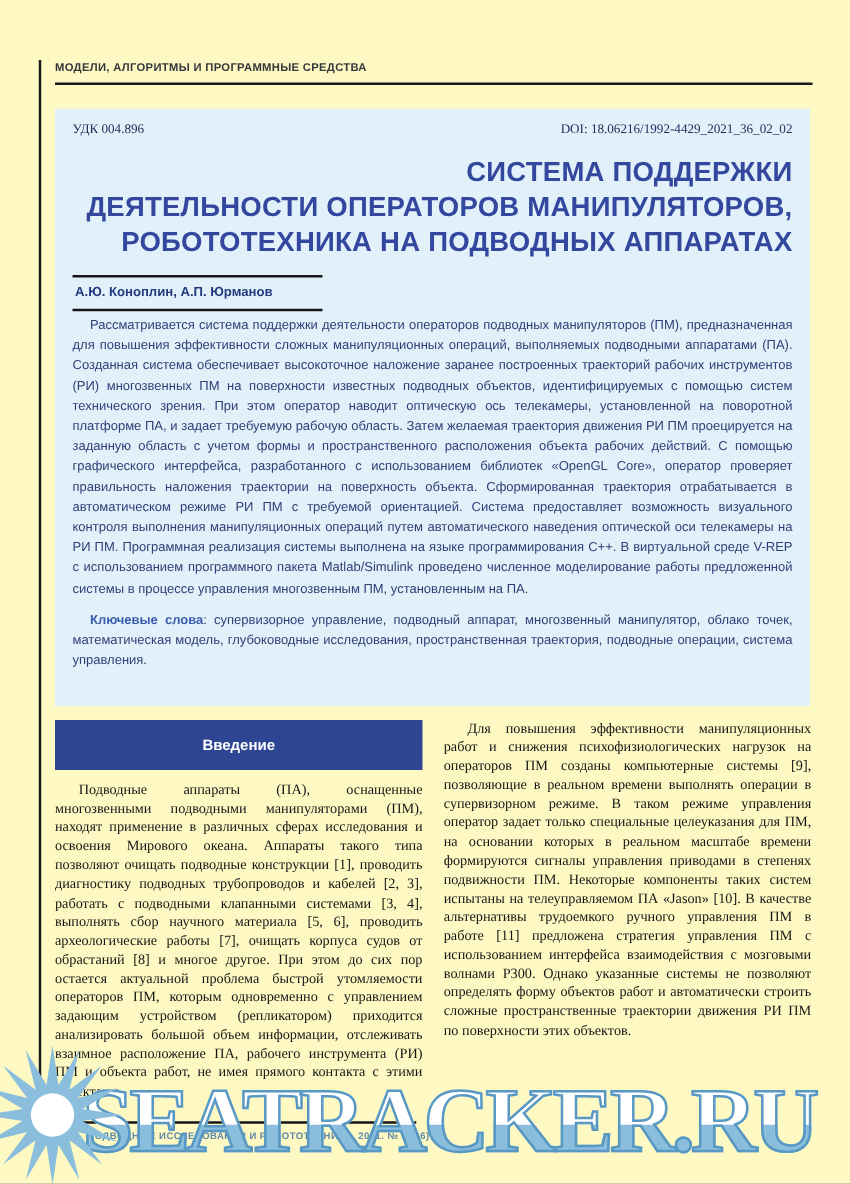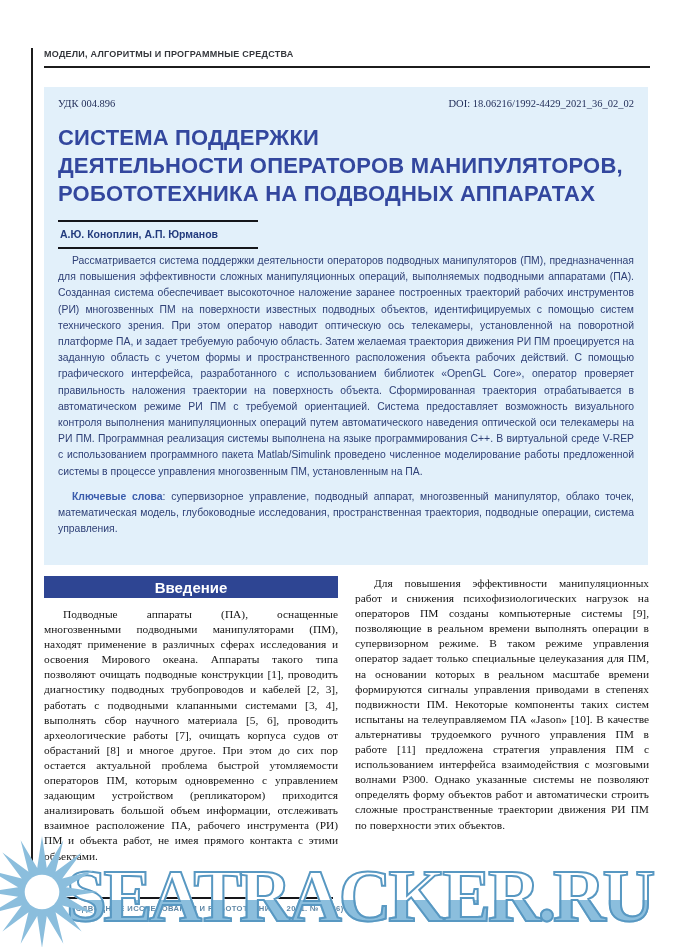--- a/index.html
+++ b/index.html
@@ -1,58 +1,58 @@
 <!DOCTYPE html>
 <html lang="ru"><head>
 <meta charset="utf-8">
 <style>
   * { margin:0; padding:0; box-sizing:border-box; }
   html,body { background:#888; }
   #page {
     position:relative; width:680px; height:947px; margin:0 auto;
-    background:#ffffff; overflow:hidden;
+    background:#fef9c3; overflow:hidden;
     font-family:"Liberation Sans", sans-serif;
   }
   .v-rule { position:absolute; left:31px; top:48px; width:2px; height:849px; background:#1c1c1c; }
   .header-label {
     position:absolute; left:44px; top:49px;
     font-size:9px; font-weight:bold; letter-spacing:0.25px; color:#35373c;
   }
   .header-underline { position:absolute; left:44px; top:66px; width:606px; height:2px; background:#1c1c1c; }
 
   .panel {
     position:absolute; left:44px; top:87px; width:604px; height:478px;
     background:#e2f0fa; padding:9px 14px 0 14px;
   }
   .meta-row {
     display:flex; justify-content:space-between;
     font-family:"Liberation Serif", serif; font-size:10.5px; color:#232f5a; margin-top:2px;
   }
-  .title-block { margin-top:15px; text-align:left; }
+  .title-block { margin-top:15px; text-align:right; }
   .title-line {
     color:#33479e; font-weight:bold; font-size:22px; line-height:28px; letter-spacing:0.2px;
   }
   .authors-block { margin-top:12px; width:200px; }
   .authors-rule { height:2px; background:#15161a; }
   .authors-names { font-size:10.5px; font-weight:bold; color:#233b7d; padding:6px 0 7px 2px; }
 
   .abstract {
     margin-top:4px; font-size:10.4px; line-height:16.2px; text-align:justify;
     color:#2f4077; text-indent:14px;
   }
   .keywords {
     margin-top:9px; font-size:10.4px; line-height:16.2px; text-align:justify;
     color:#2f4077; text-indent:14px;
   }
   .kw-label { font-weight:bold; color:#3a5cac;margin-top:47px; }
 
   .columns { position:absolute; left:44px; top:576px; width:604px; display:flex; gap:17px; }
   .col { width:294px; flex:0 0 294px; }
   .intro-bar {
-    height:22px; background:#2e4593; color:#ffffff; font-weight:bold; font-size:15px;
+    height:40px; background:#2e4593; color:#ffffff; font-weight:bold; font-size:12px;
     display:flex; align-items:center; justify-content:center; margin-bottom:9px;
   }
   .body-par {
     font-family:"Liberation Serif", serif; font-size:11.4px; line-height:15.1px;
     text-align:justify; color:#151515; text-indent:19px;
   }
 
   .footer-rule { position:absolute; left:44px; top:897px; width:289px; height:2px; background:#15161a; }
   .page-num { position:absolute; left:44px; top:900px; font-weight:bold; font-size:11.5px; color:#2b2b2b; }
   .journal {

